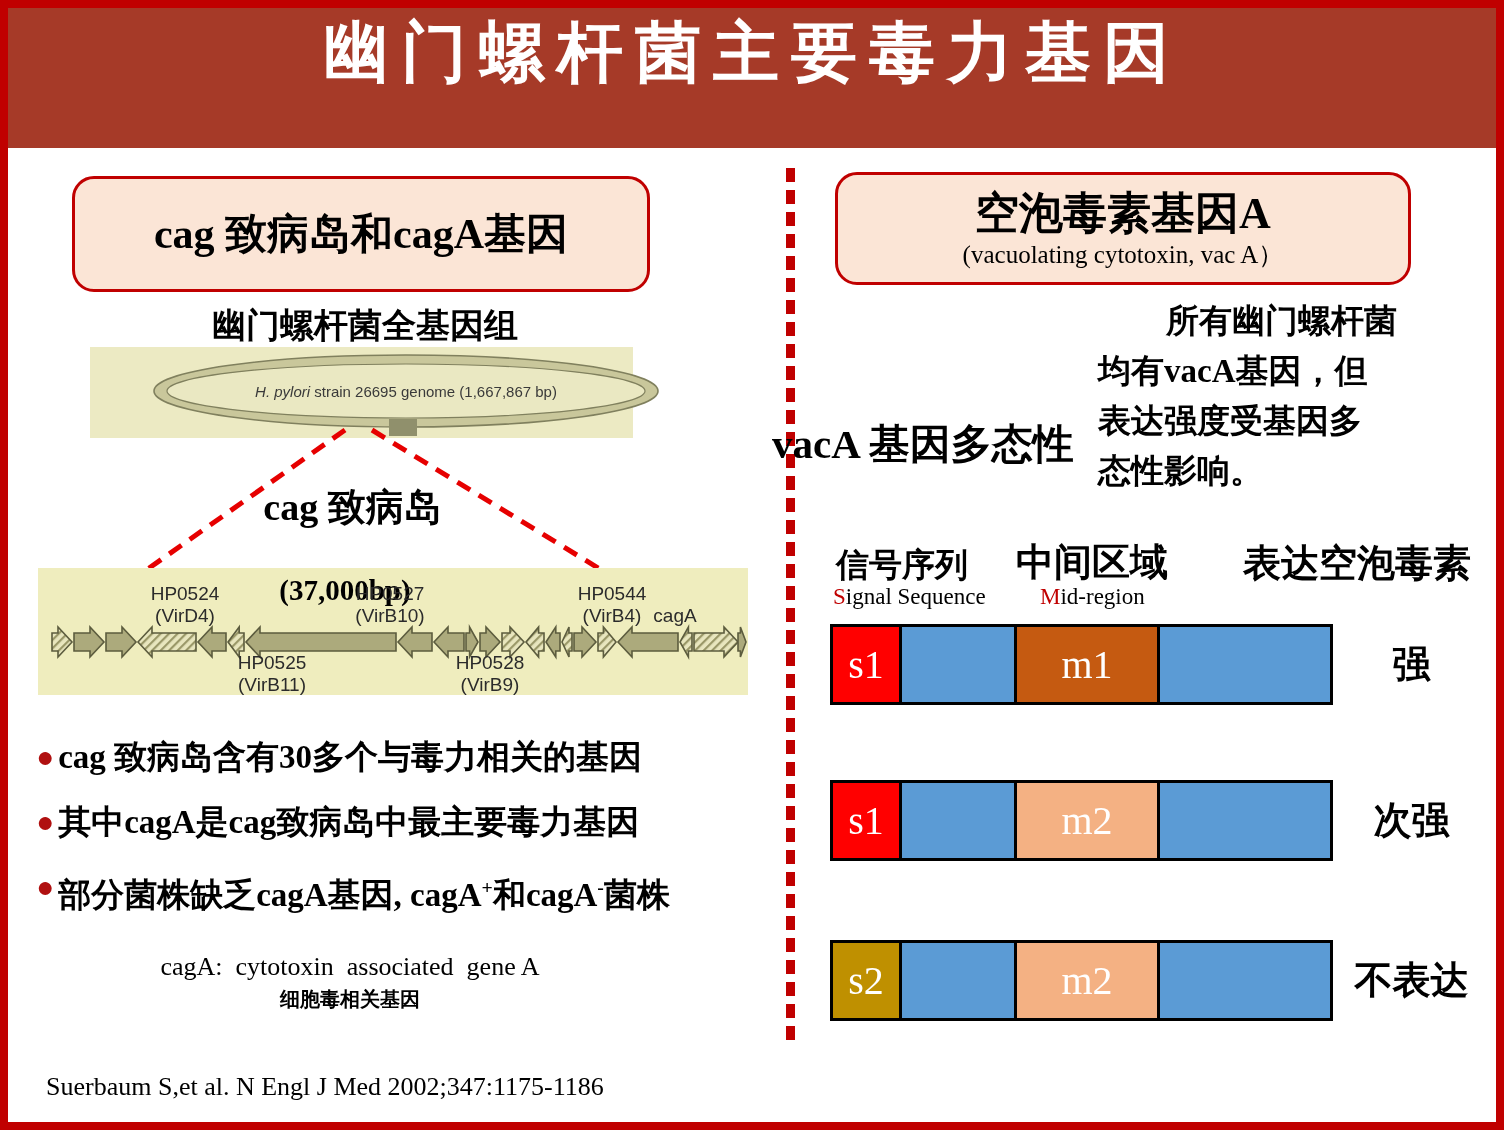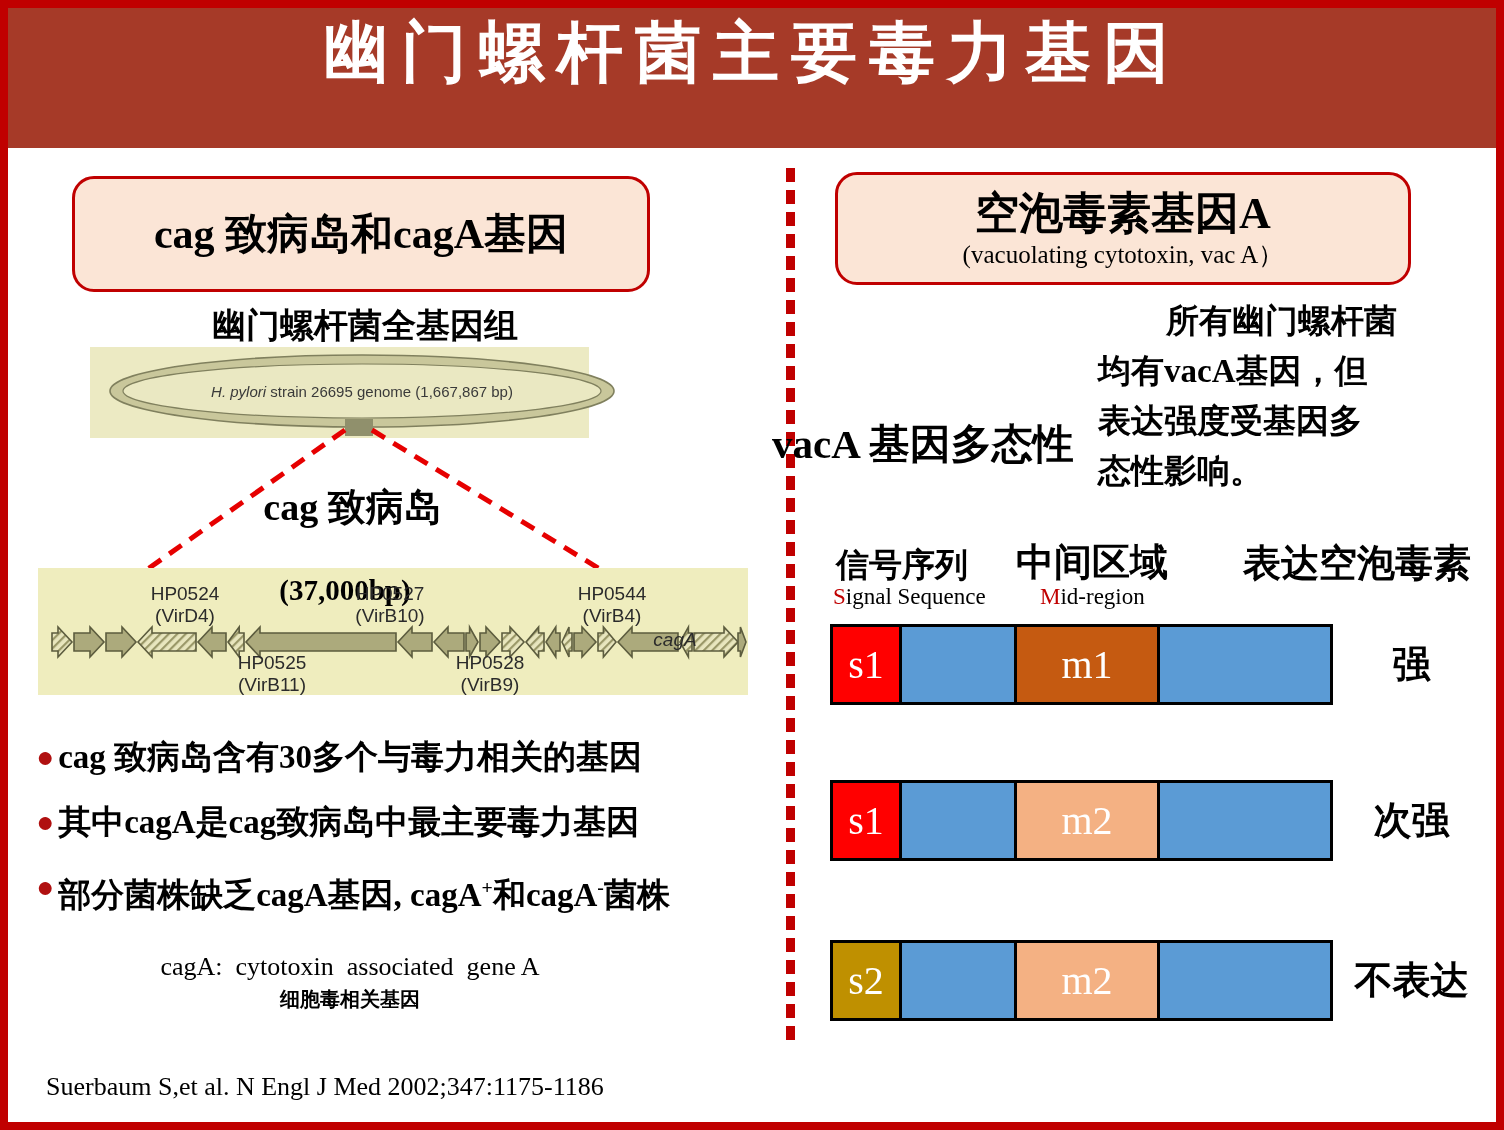--- a/index.html
+++ b/index.html
@@ -26,30 +26,30 @@
     background:#FBE5D6;border:3px solid #C00000;border-radius:22px;
     display:flex;flex-direction:column;align-items:center;justify-content:center;
   }
   .left-box{left:72px;top:176px;width:572px;height:110px;}
   .left-box .box-title{font-size:42px;font-weight:bold;color:#000;}
   .right-box{left:835px;top:172px;width:570px;height:107px;}
   .right-box .box-title{font-size:44px;font-weight:bold;line-height:52px;}
   .right-box .box-sub{font-size:25px;line-height:30px;}
   
   .genome-heading{left:140px;top:303px;width:450px;font-size:34px;font-weight:bold;}
-  .genome-fig{left:90px;top:347px;width:499px;height:91px;background:#ECEAC3;}
+  .genome-fig{left:90px;top:347px;width:499px;height:91px;background:#ECEAC3;padding-left:44px;}
   .pai-cn{left:100px;top:482px;width:505px;font-size:38px;font-weight:bold;}
   .pai-en{left:100px;top:530px;width:510px;font-size:29px;font-weight:bold;}
   .pai-bp{left:195px;top:574px;width:300px;font-size:29px;font-weight:bold;}
   .gene-panel{left:38px;top:568px;width:710px;height:127px;background:#EFEDBE;}
   .gene-label{
     font-family:"Liberation Sans","DejaVu Sans",sans-serif;
     font-size:19px;line-height:22px;color:#2b2b2b;text-align:center;width:120px;
   }
-  .gene-label.italic{font-style:italic;width:80px;margin-top:24px;}
+  .gene-label.italic{width:80px;}
   .bullet-row{left:36px;width:760px;display:flex;align-items:flex-start;font-size:33px;font-weight:bold;line-height:44px;}
   .bullet-dot{color:#B01010;font-size:30px;line-height:44px;margin-right:4px;}
   .sup{font-size:0.6em;vertical-align:super;font-weight:bold;}
   .note-en{left:100px;top:952px;width:500px;font-size:26px;white-space:pre;}
   .note-cn{left:100px;top:986px;width:500px;font-size:20px;font-weight:bold;}
   .cite{font-size:26px;color:#000;white-space:nowrap;}
   .cite-left{left:46px;top:1072px;}
   .cite-right{left:658px;top:1048px;}
   
   .divider{

